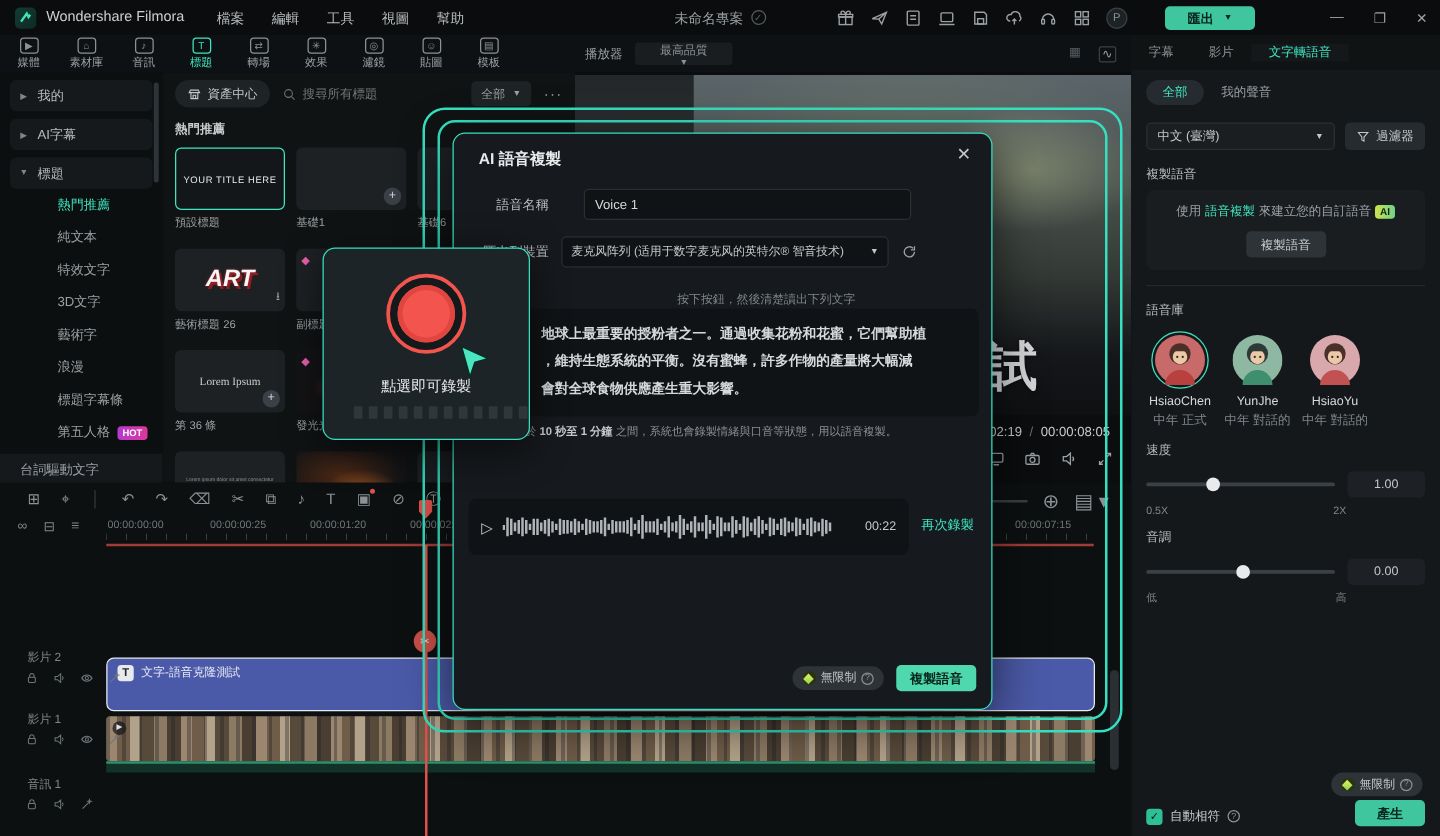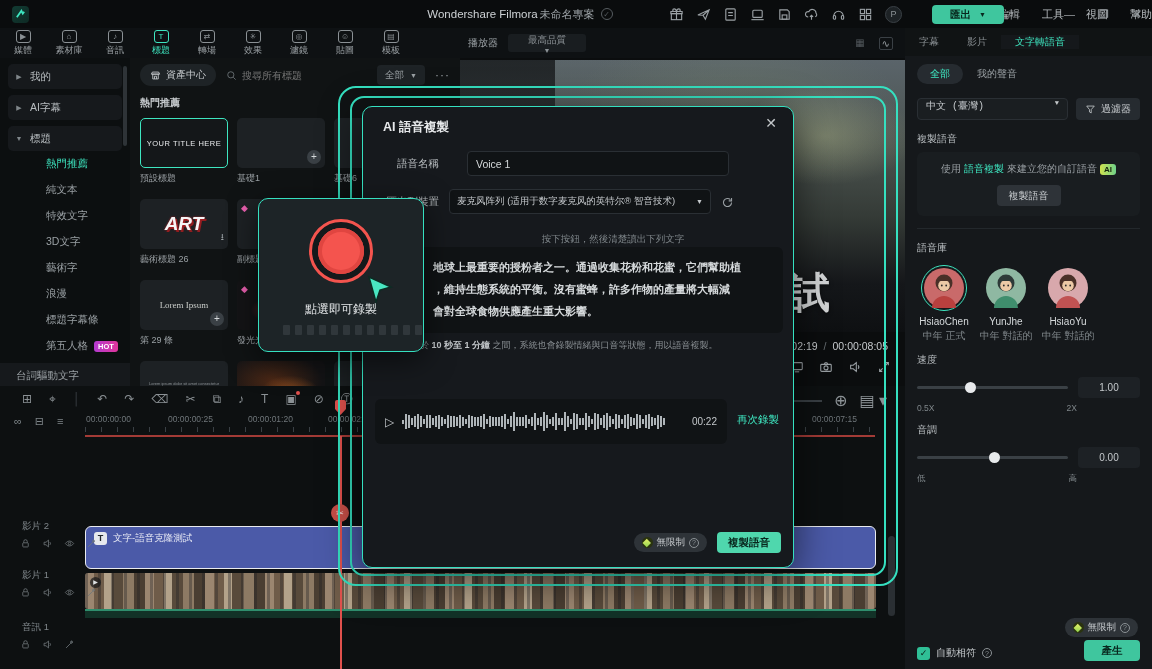--- a/index.html
+++ b/index.html
@@ -2,21 +2,21 @@
 <html><head>
 <meta charset="utf-8">
 <style>
   * { margin:0; padding:0; box-sizing:border-box; }
   html,body { background:#000; }
   body { font-family:"Liberation Sans","DejaVu Sans",sans-serif; }
   #app { position:relative; width:1152px; height:669px; background:#060809; overflow:hidden; color:#c4c8cb; }
   .abs { position:absolute; }
 
   
-  #titlebar { left:0; top:0; width:1152px; height:28px; background:#0a0c0d; display:flex; align-items:center;justify-content:space-between; }
+  #titlebar { left:0; top:0; width:1152px; height:28px; background:#0a0c0d; display:flex; align-items:center; }
   #logo { width:17px; height:17px; margin-left:12px; border-radius:4px; background:linear-gradient(135deg,#123c33,#0e2a24); display:flex; align-items:center; justify-content:center; }
   #logo svg { width:11px; height:11px; }
   #app-name { margin-left:8px; font-size:11.5px; color:#cdd1d4; }
   #menu-row { margin-left:26px; display:flex; gap:22px; font-size:11px; color:#b8bdc0; }
   #menu-row span { cursor:default; }
   #project-name { position:absolute; left:0; right:0; top:0; height:28px; display:flex; align-items:center; justify-content:center; gap:6px; font-size:11px; color:#9aa0a4; pointer-events:none; }
   .proj-check { width:12px; height:12px; border:1px solid #565c60; border-radius:50%; font-size:8px; display:flex; align-items:center; justify-content:center; color:#565c60; }
   #tb-icons { position:absolute; right:250px; top:0; height:28px; display:flex; align-items:center; gap:12px; color:#9aa0a4; }
   #tb-icons .tb-ic { width:15px; height:15px; display:flex; }
   #tb-icons svg { width:15px; height:15px; stroke:currentColor; fill:none; stroke-width:1.2; }
@@ -90,21 +90,21 @@
 
   
   #rpanel { left:905px; top:28px; width:247px; height:641px; background:#15181b; }
   #rp-tabs { height:28px; background:#101314; display:flex; align-items:center; font-size:10px; color:#8b9195; }
   .rp-tab { padding:0 14px; display:flex; align-items:center; cursor:pointer; }
   .rp-tab.active { background:#15181b; color:#3ee6c0; }
   #rp-pills { display:flex; align-items:center; gap:14px; padding:8px 12px 4px 12px; }
   #pill-all { height:20px; padding:0 13px; border-radius:10px; background:#262b30; color:#3ee6c0; font-size:10px; display:flex; align-items:center; cursor:pointer; }
   #pill-mine { font-size:10px; color:#9ba1a5; cursor:pointer; }
   #rp-langrow { display:flex; align-items:center; gap:8px; padding:10px 12px 0 12px; }
-  #lang-dd { flex:1; height:22px; background:#1a1e21; border:1px solid #2a2f34; border-radius:4px; display:flex; align-items:flex-start; justify-content:space-between; padding:0 8px; font-size:10px; color:#c4c8cb; cursor:pointer;font-family:Liberation Mono, monospace; }
+  #lang-dd { flex:1; height:22px; background:#1a1e21; border:1px solid #2a2f34; border-radius:4px; display:flex; align-items:center; justify-content:space-between; padding:0 8px; font-size:10px; color:#c4c8cb; cursor:pointer; }
   #filter-btn { height:22px; background:#262b30; border-radius:4px; display:flex; align-items:center; gap:5px; padding:0 9px; font-size:10px; color:#c4c8cb; cursor:pointer; }
   #filter-btn svg { width:11px; height:11px; stroke:#c4c8cb; fill:none; stroke-width:1.2; }
   .rp-label { padding:12px 12px 6px 12px; font-size:10px; color:#b9bec1; }
   #clone-card { margin:0 12px; height:64px; background:#191d20; border-radius:6px; display:flex; flex-direction:column; align-items:center; justify-content:center; gap:9px; }
   #clone-card .line { font-size:10px; color:#9ba1a5; display:flex; align-items:center; gap:3px; }
   #clone-card .line .link { color:#3ee6c0; cursor:pointer; }
   .ai-badge { background:linear-gradient(90deg,#cfe24e,#6fd18a); color:#15240f; font-size:8px; font-weight:bold; border-radius:3px; padding:1px 4px; }
   #clone-card button { height:21px; padding:0 12px; background:#2e3338; border:none; border-radius:4px; color:#c9cdd0; font-size:10px; cursor:pointer; }
   #rp-divider { margin:12px 12px 0 12px; border-top:1px solid #23282c; }
   #voices { display:flex; padding:4px 4px 0 8px; }
@@ -431,21 +431,21 @@
         </div>
         <div class="tile">
           <div class="thumb basic"></div>
           <div class="t-label"></div>
         </div>
         <div class="tile">
           <div class="thumb lorem">
             <span class="lorem">Lorem Ipsum</span>
             <span class="plus-corner">+</span>
           </div>
-          <div class="t-label">第 29 條</div>
+          <div class="t-label">第 36 條</div>
         </div>
         <div class="tile">
           <div class="thumb glow">
             <span class="gem">◆</span>
           </div>
           <div class="t-label">發光光暈</div>
         </div>
         <div class="tile">
           <div class="thumb basic"></div>
           <div class="t-label"></div>

